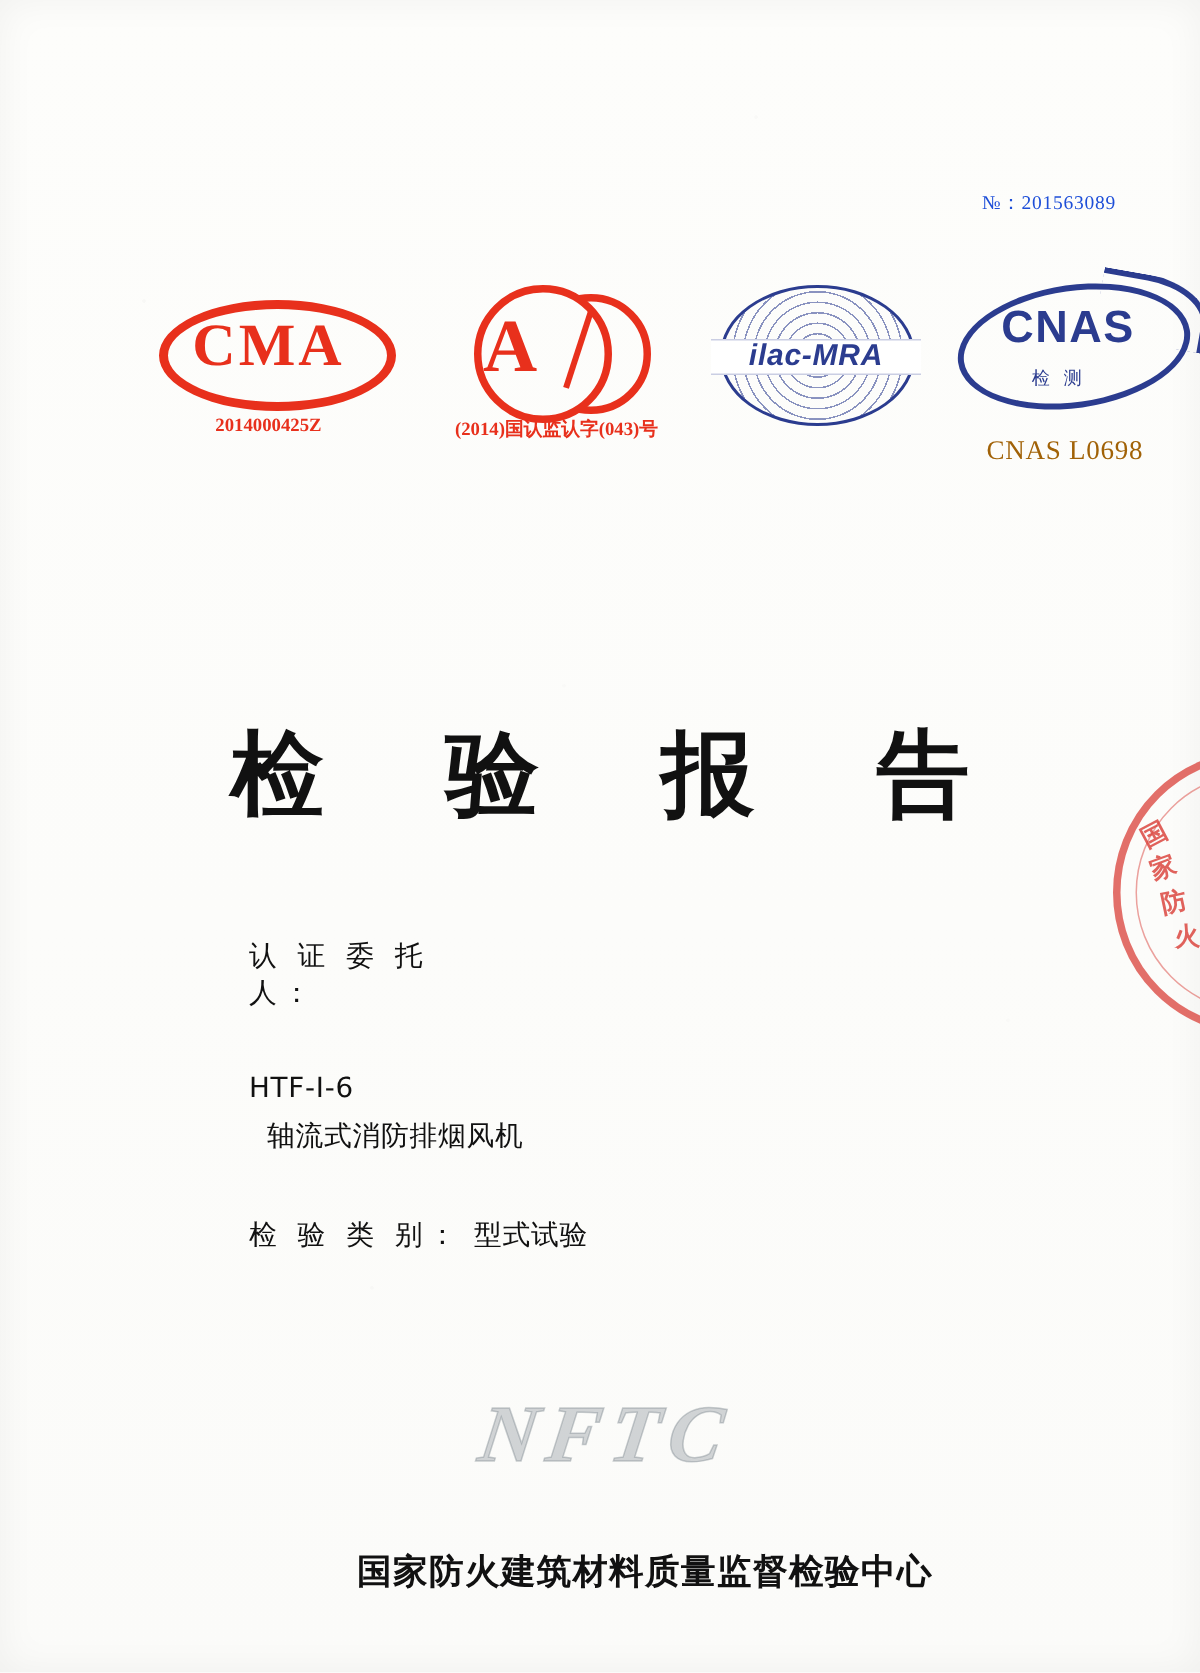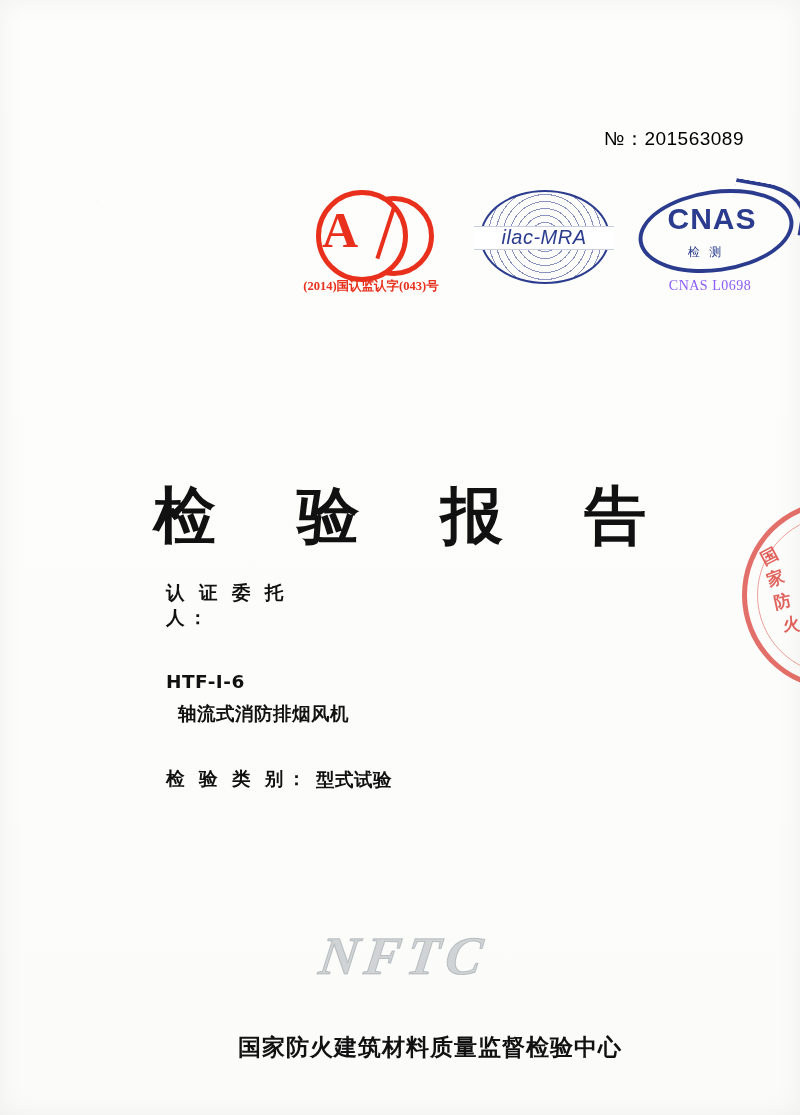--- a/index.html
+++ b/index.html
@@ -32,24 +32,24 @@
     position: absolute;
     inset: 0;
     box-shadow: inset 0 0 26px rgba(0,0,0,0.05);
     pointer-events: none;
   }
 
   .serial {
     position: absolute;
     top: 126px;
     right: 56px;
-    font-size: 19px;
+    font-size: 13px;
     letter-spacing: 0.5px;
-    color: #000000;
-    font-family: Liberation Sans, sans-serif;
+    color: #1d4ed8;
+    font-family: Liberation Serif, serif;
   }
 
   .logo-row {
     position: absolute;
     top: 192px;
     left: 64px;
     right: 56px;
     height: 130px;
   }
 
@@ -141,21 +141,21 @@
     background: #ffffff;
     border-top: 1px solid rgba(43,60,143,0.25);
     border-bottom: 1px solid rgba(43,60,143,0.25);
   }
   .ilac-text {
     position: absolute;
     left: 6px; top: 34px;
     width: 140px;
     text-align: center;
     font-family: "Liberation Sans", sans-serif;
-    font-weight: normal;
+    font-weight: bold;
     font-style: italic;
     font-size: 20px;
     color: #2b3c8f;
     line-height: 26px;
     letter-spacing: 0.5px;
   }
 
   
   .logo-cnas { left: 556px; top: -6px; width: 180px; }
   .cnas-mark { position: relative; height: 92px; }
@@ -191,47 +191,47 @@
   .cnas-sub {
     position: absolute;
     left: 12px; top: 58px;
     width: 148px;
     text-align: center;
     font-size: 12px;
     color: #2b3c8f;
     letter-spacing: 3px;
   }
   .cnas-caption {
-    font-size: 14px;
-    color: #8b5cf6;
-    font-family: "Liberation Serif", serif;
+    font-size: 18px;
+    color: #a16207;
+    font-family: "Liberation Serif", serif;
+    margin-top: 12px;
     letter-spacing: 0.5px;
   }
 
   .doc-title {
     position: absolute;
     top: 430px;
     left: 0;
     width: 100%;
     text-align: center;
     font-family: "DejaVu Sans", sans-serif;
     font-weight: bold;
     font-size: 62px;
     letter-spacing: 30px;
     text-indent: 30px;
     color: #111;
     margin-top: 44px;
   }
 
   .fields {
     position: absolute;
-    top: 580px;
+    top: 624px;
     left: 166px;
     width: 540px;
-    font-weight: bold;
   }
   .field-row {
     display: flex;
     align-items: flex-start;
     margin-bottom: 38px;
     font-size: 18.5px;
     color: #111;
   }
   .field-label {
     width: 150px;
@@ -314,20 +314,27 @@
 
 <div class="paper"></div>
 <div class="edge-shadow"></div>
 
 <div class="serial">
   <span>№</span><span>：</span><span>201563089</span>
 </div>
 
 <div class="logo-row">
 
+  <div class="logo logo-cma">
+    <div class="cma-mark">
+      <div class="cma-ring"></div>
+      <div class="cma-text">CMA</div>
+    </div>
+    <div class="logo-caption">2014000425Z</div>
+  </div>
 
   <div class="logo logo-cal">
     <div class="cal-mark">
       <div class="cal-circle"></div>
       <div class="cal-circle2"></div>
       <div class="cal-A">A</div>
       <div class="cal-slash"></div>
     </div>
     <div class="logo-caption">(2014)国认监认字(043)号</div>
   </div>

